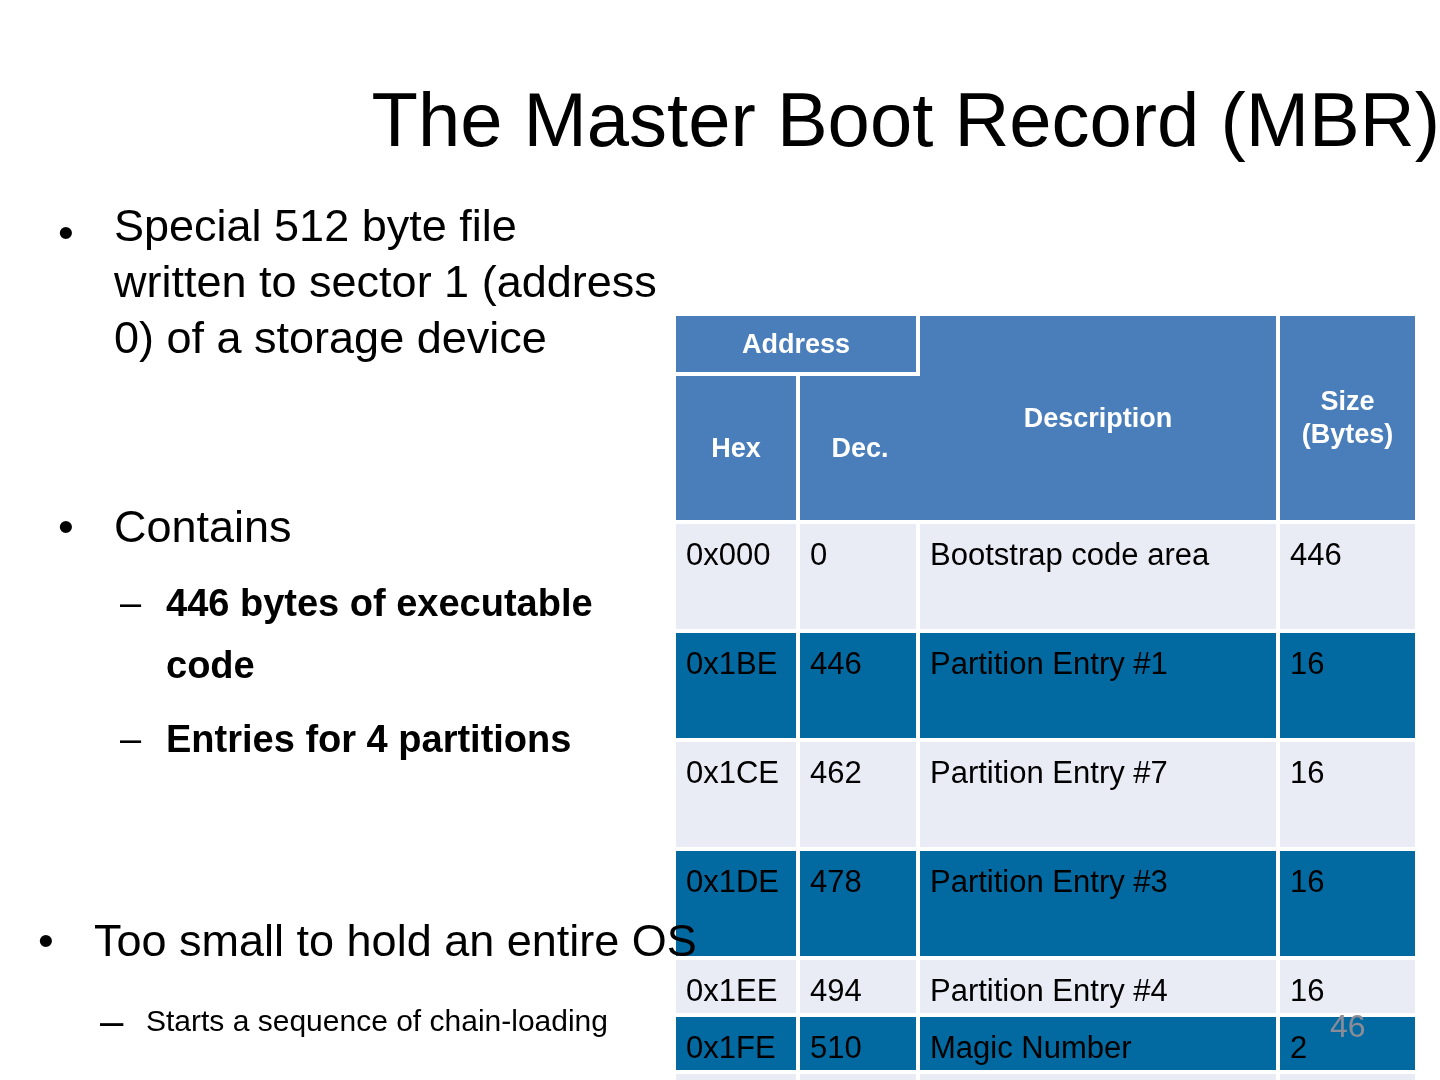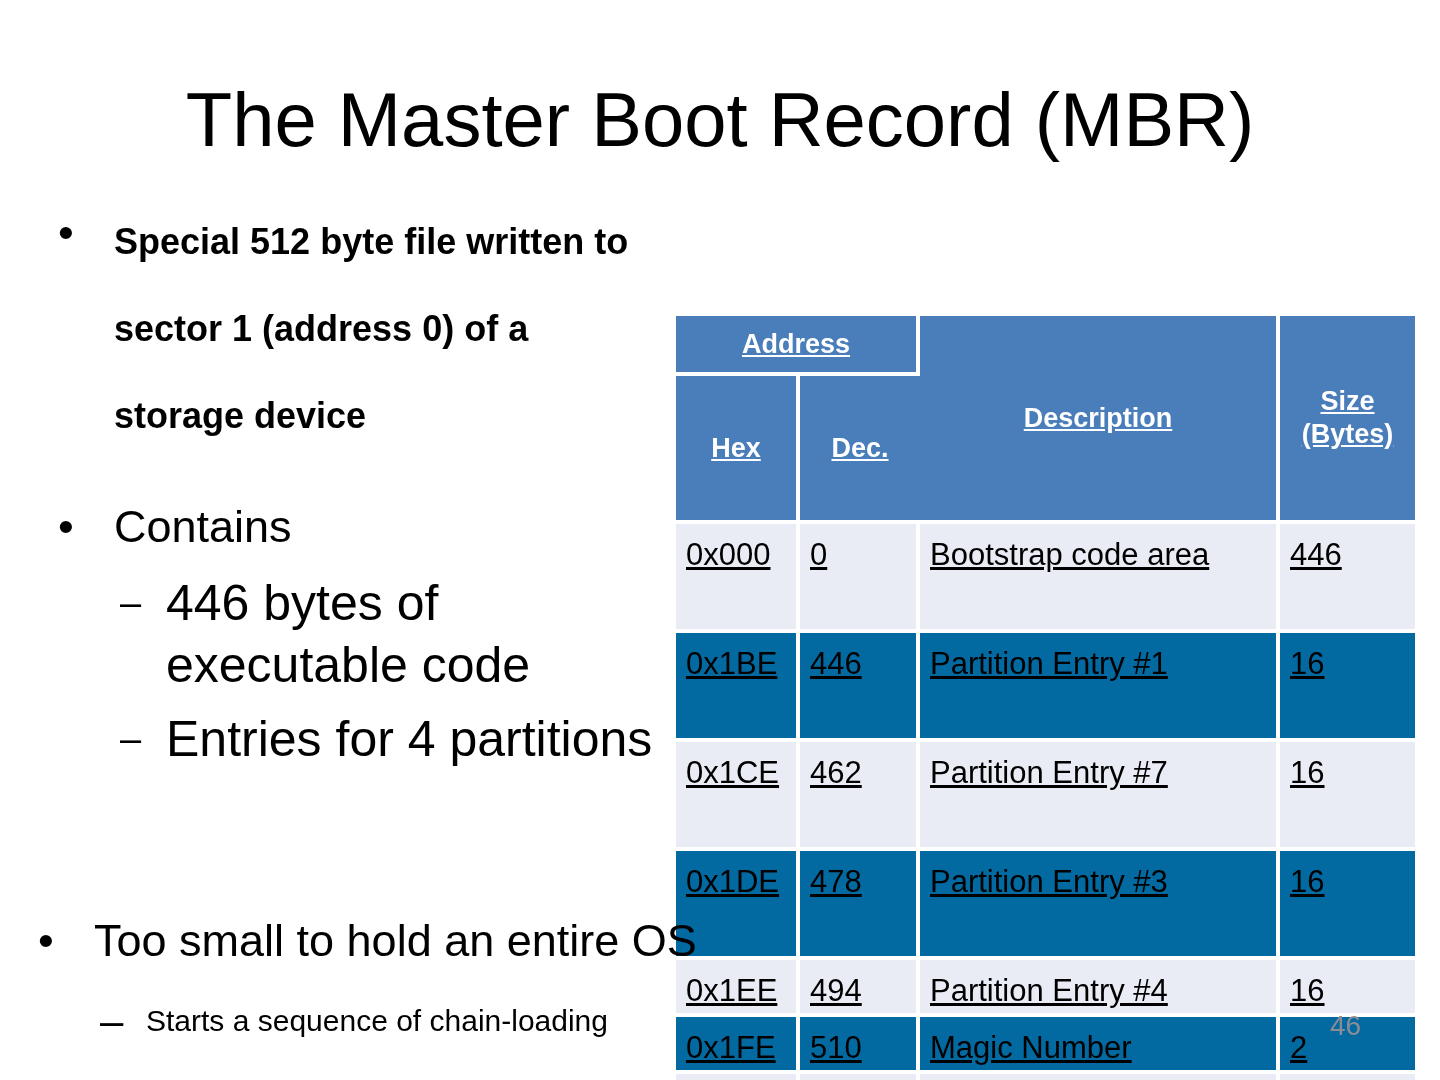--- a/index.html
+++ b/index.html
@@ -17,21 +17,21 @@
     overflow: hidden;
     background: #ffffff;
   }
 
   
   #slide-title {
     position: absolute;
     left: 0;
     top: 78px;
     width: 1440px;
-    text-align: center;
+    text-align: right;
     font-size: 76px;
     line-height: 84px;
     color: #000000;
     white-space: nowrap;
   }
 
   
   .bullet-row {
     position: absolute;
     display: flex;
@@ -52,23 +52,22 @@
     left: 58px;
     top: 198px;
     width: 600px;
   }
   #bullet-special .bullet-marker {
     width: 56px;
     font-size: 45px;
     line-height: 70px;
   }
   #bullet-special .bullet-text {
-    font-size: 36px;
-    line-height: 87px;
-    font-weight: bold;
+    font-size: 45px;
+    line-height: 56px;
   }
 
   #bullet-contains {
     left: 58px;
     top: 492px;
     width: 600px;
   }
   #bullet-contains .bullet-marker {
     width: 56px;
     font-size: 45px;
@@ -83,22 +82,23 @@
   .sub-bullet {
     left: 120px;
     width: 540px;
   }
   .sub-bullet .bullet-marker {
     width: 46px;
     font-size: 38px;
     line-height: 62px;
   }
   .sub-bullet .bullet-text {
-    font-size: 50px;
+    font-size: 38px;
     line-height: 62px;
+    font-weight: bold;
   }
   #bullet-446 { top: 572px; }
   #bullet-entries { top: 708px; }
 
   
   #bullet-toosmall {
     left: 38px;
     top: 906px;
     width: 1000px;
     z-index: 5;
@@ -143,21 +143,20 @@
     z-index: 1;
   }
   #mbr-table th,
   #mbr-table td {
     padding: 0;
     margin: 0;
     vertical-align: top;
     border-right: 4px solid #ffffff;
     border-bottom: 4px solid #ffffff;
     overflow: hidden;
-    text-decoration: underline;
   }
   #mbr-table th:last-child,
   #mbr-table td:last-child {
     border-right: none;
   }
   
   #mbr-table thead th {
     background: #4a7ebb;
     color: #ffffff;
     font-size: 27px;
@@ -191,21 +190,21 @@
   col.col-hex  { width: 124px; }
   col.col-dec  { width: 120px; }
   col.col-desc { width: 360px; }
   col.col-size { width: 135px; }
 
   
   #slide-number {
     position: absolute;
     left: 1330px;
     top: 1012px;
-    font-size: 28px;
+    font-size: 32px;
     line-height: 28px;
     color: #8c8c96;
     z-index: 6;
   }
 </style>
 </head>
 <body>
 
 <div id="slide">
 

